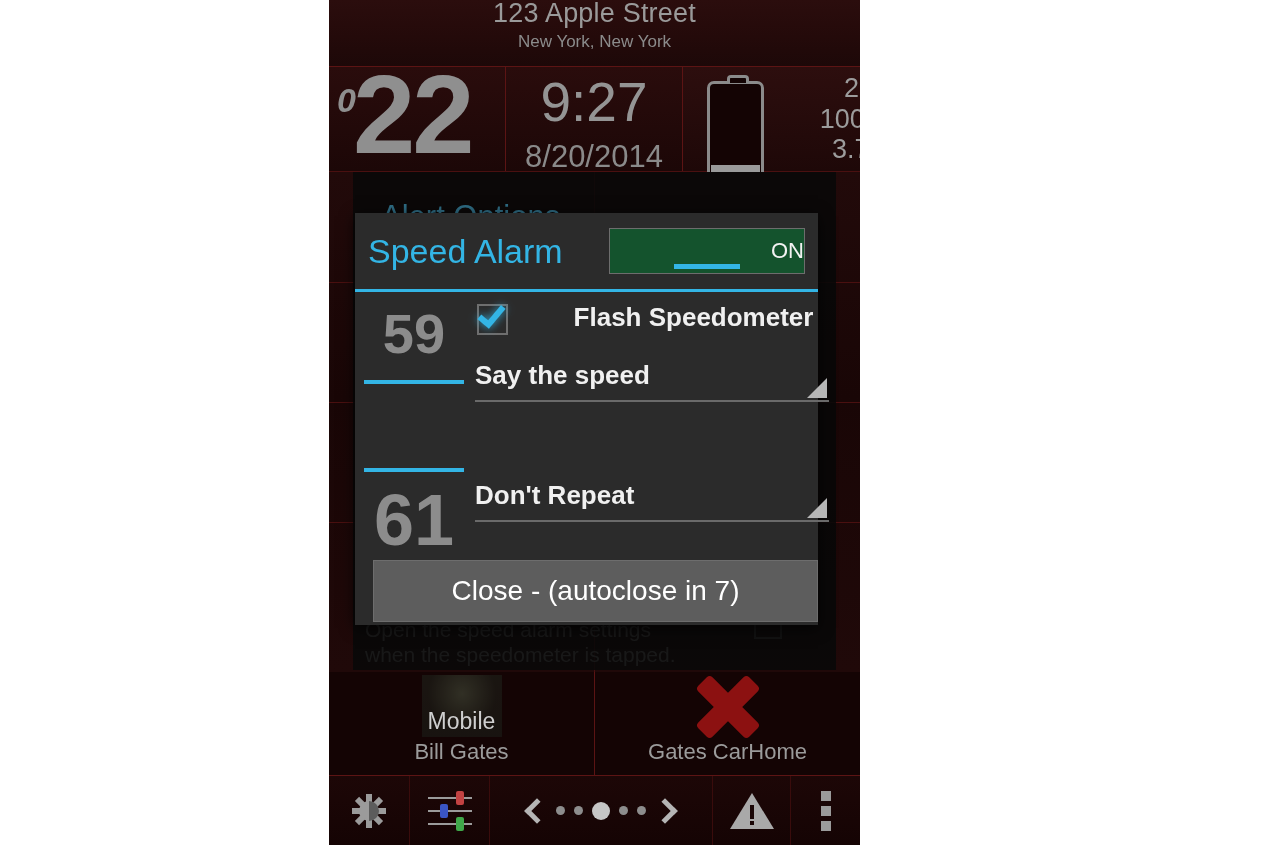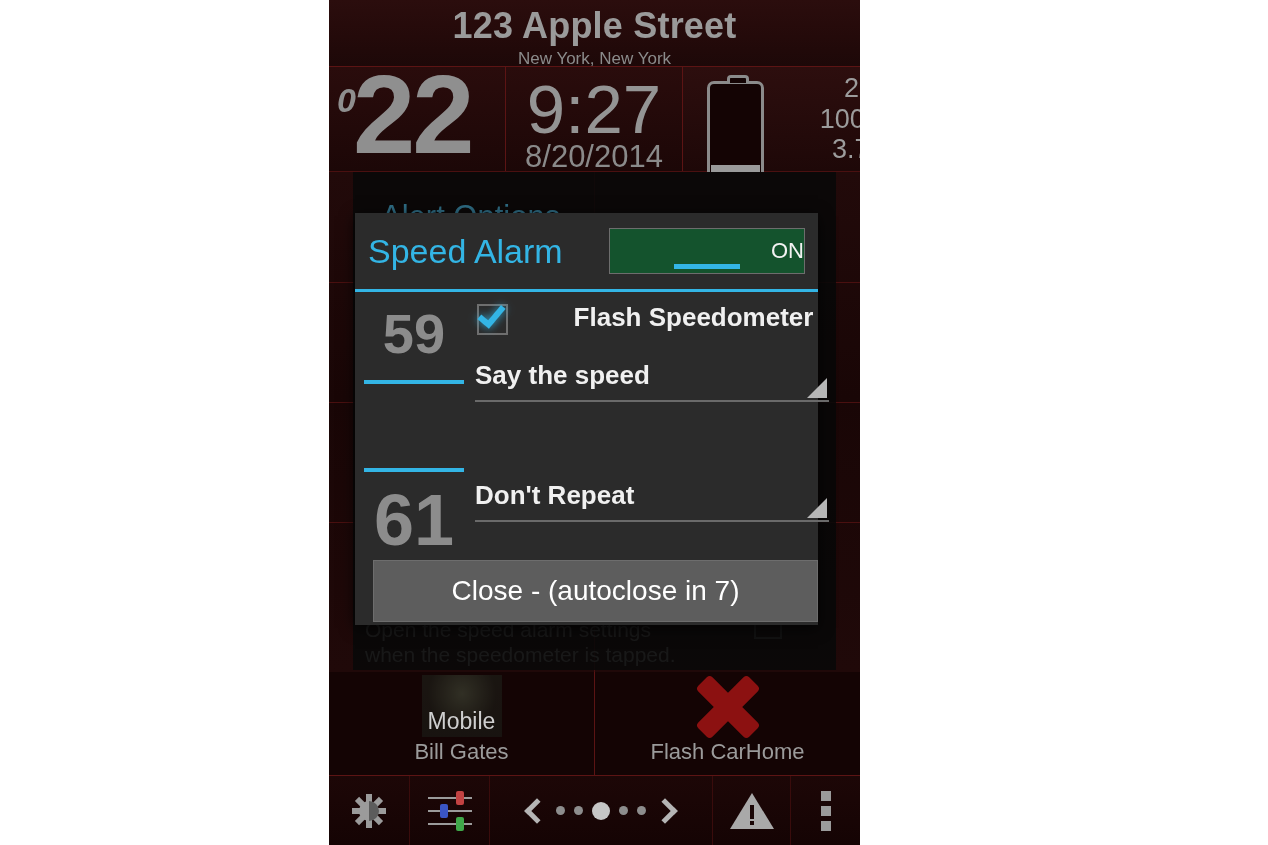--- a/index.html
+++ b/index.html
@@ -22,22 +22,22 @@
   
   #carhome { position:absolute; inset:0; }
 
   .addr-bar {
     position:absolute; left:0; top:0; width:531px; height:67px;
     background:linear-gradient(180deg,#2b0d0d 0%,#240a0a 55%,#1d0808 100%);
     border-bottom:1px solid #5c1414;
     text-align:center;
   }
   .addr-line1 {
-    font-size:36px; color:#9a9a9a; line-height:1.0;
-    padding-top:8px; letter-spacing:.2px;font-weight:bold;
+    font-size:27px; color:#9a9a9a; line-height:1.0;
+    letter-spacing:.2px;
   }
   .addr-line2 { font-size:17px; color:#8b8b8b; padding-top:5px; }
 
   .stat-row {
     position:absolute; left:0; top:67px; width:531px; height:105px;
     display:flex;
     border-bottom:1px solid #4a1010;
   }
   .stat-cell { position:relative; height:100%; }
   .sc-speed { width:177px; border-right:1px solid #5c1414;
@@ -51,21 +51,21 @@
     position:absolute; left:8px; top:14px;
     font-size:34px; color:#8e8e8e; font-style:italic; font-weight:bold;
   }
   .spd-val {
     position:absolute; left:24px; top:-8px;
     font-size:112px; font-weight:bold; color:#8f8f8f;
     letter-spacing:-3px; line-height:1;
   }
   .clk-time {
     position:absolute; left:0; top:8px; width:100%;
-    text-align:center; font-size:69px; color:#949494; line-height:1;
+    text-align:center; font-size:55px; color:#949494; line-height:1;
   }
   .clk-date {
     position:absolute; left:0; top:72px; width:100%;
     text-align:center; font-size:31px; color:#8a8a8a;
   }
 
   .batt-ico {
     position:absolute; left:24px; top:14px;
     width:57px; height:100px;
     border:3px solid #8b8b8b; border-radius:7px;
@@ -334,21 +334,21 @@
       <div class="tile">
         <div class="thumb"></div>
         <div class="thumb-lbl">Mobile</div>
         <div class="tile-name">Bill Gates</div>
       </div>
       <div class="tile">
         <div class="exit-x">
             <i></i>
             <i></i>
           </div>
-        <div class="tile-name">Flash CarHome</div>
+        <div class="tile-name">Gates CarHome</div>
       </div>
     </div>
 
     <div class="navbar">
       <div class="nb nb-bright">
         <div class="ic-sun">
           <div class="ray" style="transform:rotate(0deg) translate(-17px,-3px);margin:0;left:50%;top:50%;"></div>
           <div class="ray" style="transform:rotate(45deg);"></div>
           <div class="ray" style="transform:rotate(90deg);"></div>
           <div class="ray" style="transform:rotate(135deg);"></div>

